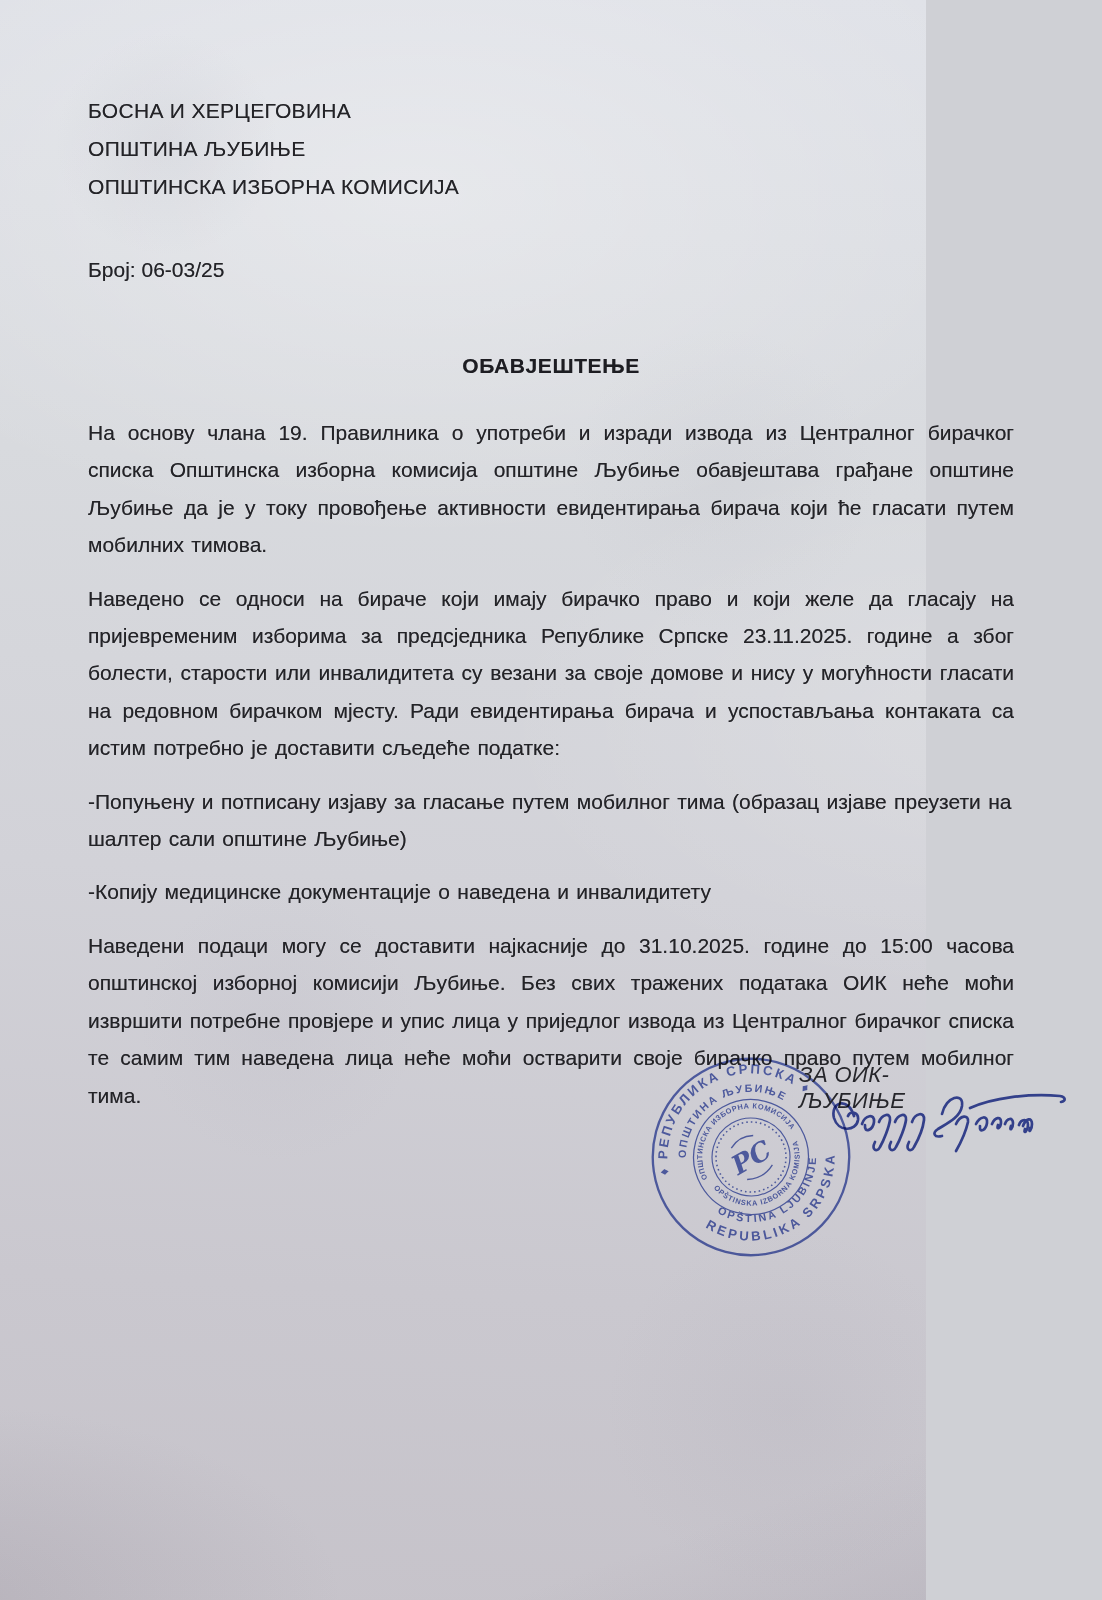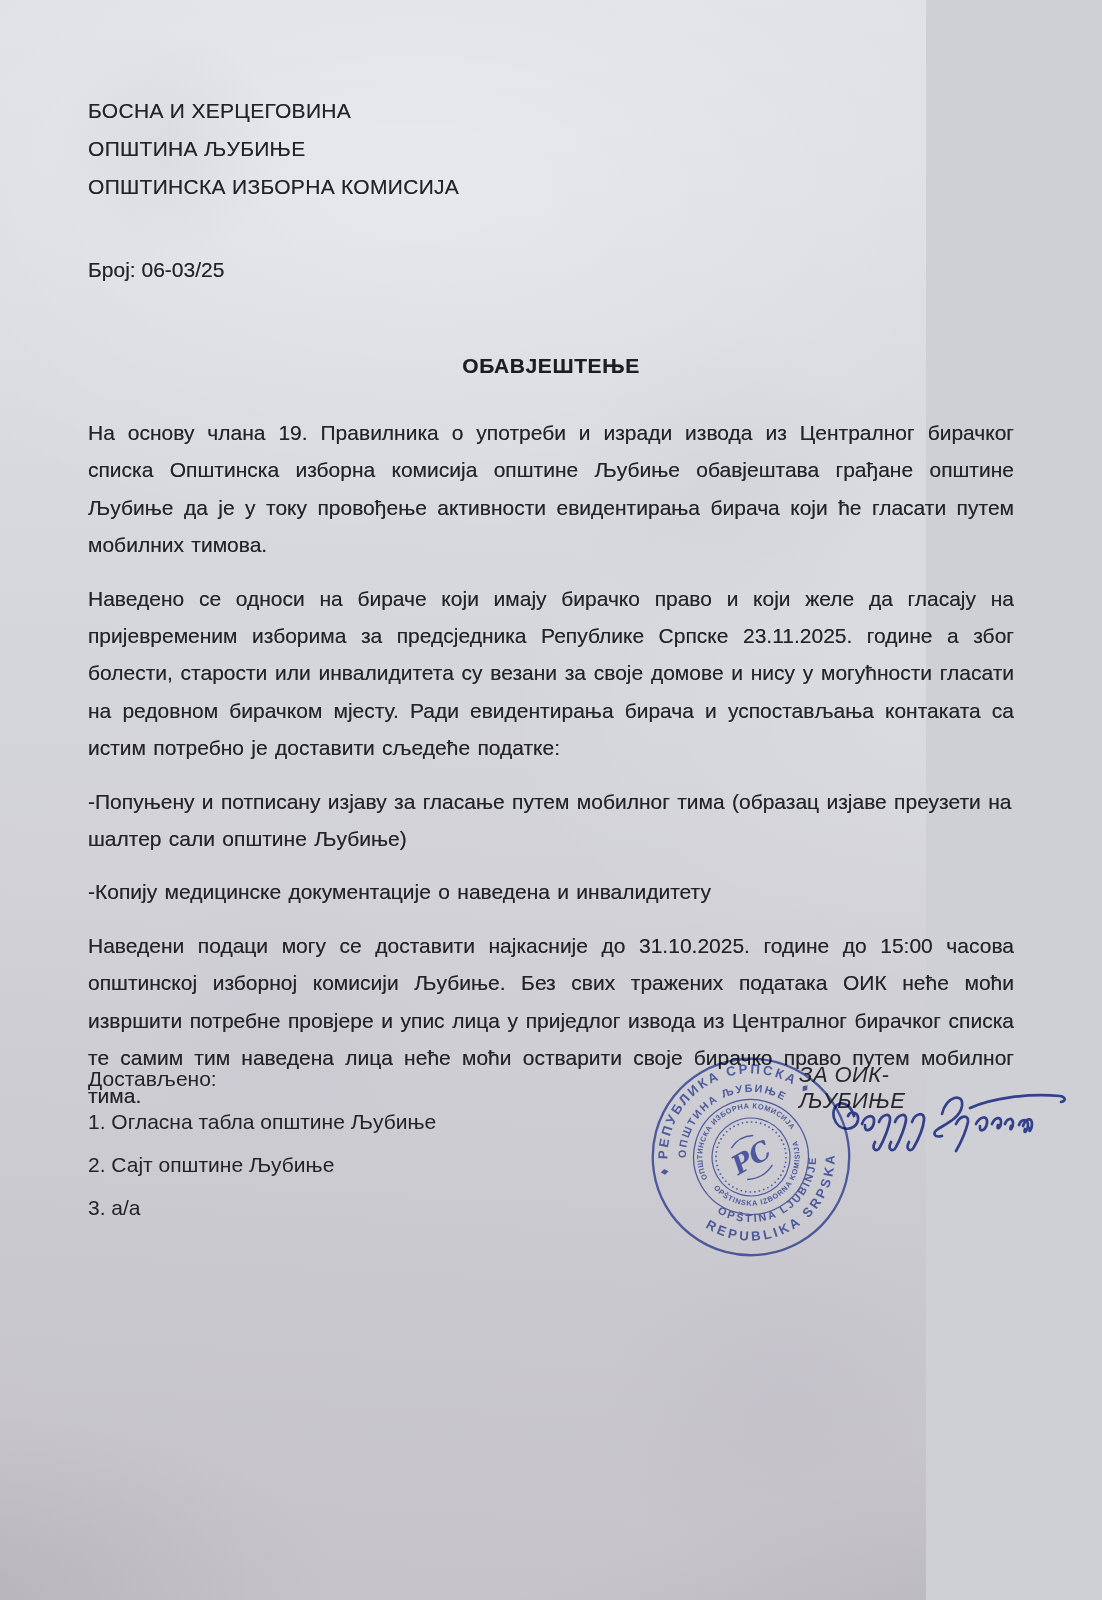--- a/index.html
+++ b/index.html
@@ -73,26 +73,20 @@
     <h1 class="title">ОБАВЈЕШТЕЊЕ</h1>
 
     <p class="para">На основу члана 19. Правилника о употреби и изради извода из Централног бирачког списка Општинска изборна комисија општине Љубиње обавјештава грађане општине Љубиње да је у току провођење активности евидентирања бирача који ће гласати путем мобилних тимова.</p>
     <p class="para">Наведено се односи на бираче који имају бирачко право и који желе да гласају на пријевременим изборима за предсједника Републике Српске 23.11.2025. године а због болести, старости или инвалидитета су везани за своје домове и нису у могућности гласати на редовном бирачком мјесту. Ради евидентирања бирача и успостављања контаката са истим потребно је доставити сљедеће податке:</p>
     <p class="para left">-Попуњену и потписану изјаву за гласање путем мобилног тима (образац изјаве преузети на шалтер сали општине Љубиње)</p>
     <p class="para left">-Копију медицинске документације о наведена и инвалидитету</p>
     <p class="para">Наведени подаци могу се доставити најкасније до 31.10.2025. године до 15:00 часова општинској изборној комисији Љубиње. Без свих тражених података ОИК неће моћи извршити потребне провјере и упис лица у приједлог извода из Централног бирачког списка те самим тим наведена лица неће моћи остварити своје бирачко право путем мобилног тима.</p>
   </div>
 
   <div class="bottom">
-    <div class="delivery">
-      <div class="dl-label">Достављено:</div>
-      <div class="dl-item">1. Огласна табла општине Љубиње</div>
-      <div class="dl-item">2. Сајт општине Љубиње</div>
-      <div class="dl-item">3. а/а</div>
-    </div>
 
     <svg class="stamp" width="214" height="214" viewBox="0 0 220 220">
       <g transform="rotate(-30 110 110)" fill="#4457b2" stroke="#4457b2">
         <circle cx="110" cy="110" r="101" fill="none" stroke-width="2.4"></circle>
         <circle cx="110" cy="110" r="59" fill="none" stroke-width="1.3"></circle>
         <circle cx="110" cy="110" r="40" fill="none" stroke-width="1.2"></circle>
         <circle cx="110" cy="110" r="36" fill="none" stroke-width="1.6" stroke-dasharray="1.6 3.1"></circle>
         <defs>
           <path id="r1t" d="M 24 110 A 86 86 0 0 1 196 110"></path>
           <path id="r1b" d="M 24 110 A 86 86 0 0 0 196 110"></path>

